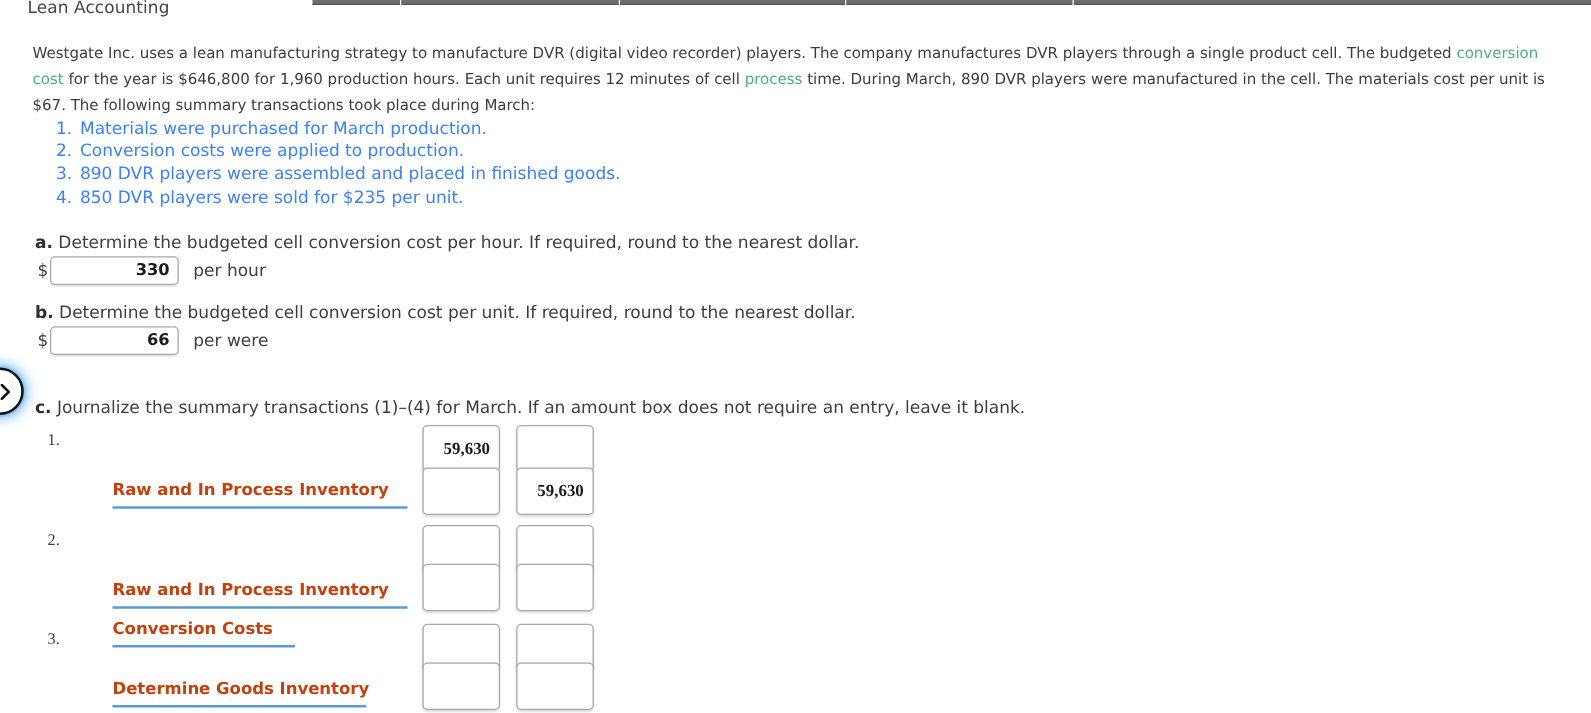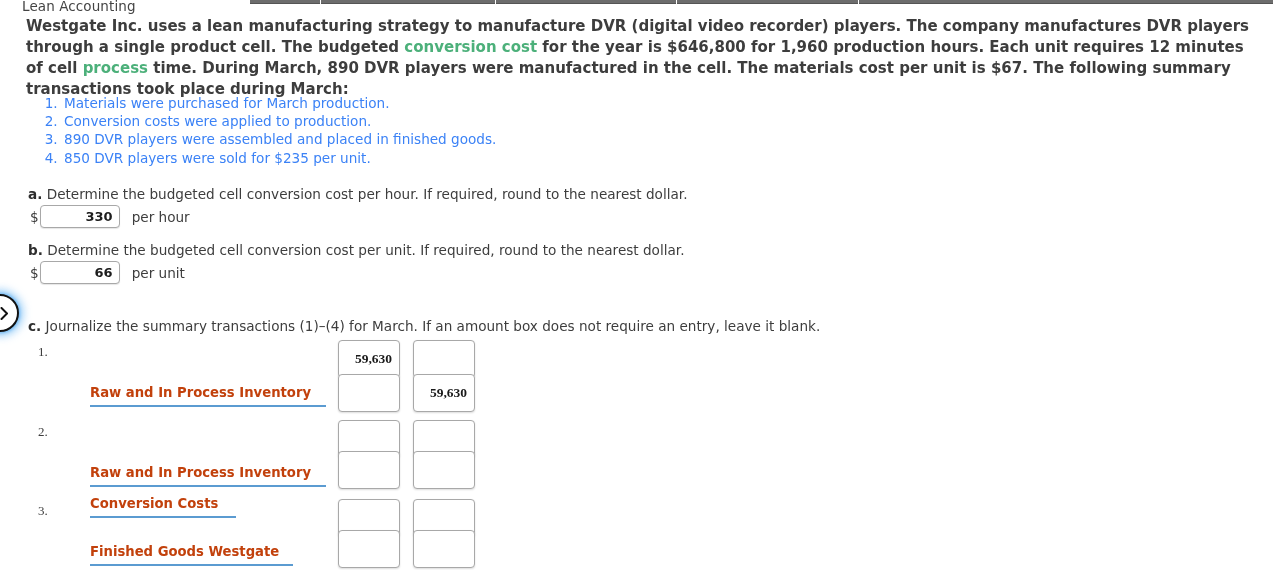--- a/index.html
+++ b/index.html
@@ -51,26 +51,25 @@
     font-size: 13.5px;
     color: #444;
     letter-spacing: 0.1px;
     white-space: nowrap;
   }
 
   
   .prose {
     position: absolute;
     left: 26px;
-    top: 16px;
+    top: 32px;
     width: 1232px;
-    font-size: 15px;
+    font-size: 12px;
     line-height: 21px;
     color: #3d3d3d;
-    font-weight: bold;
   }
   .glink {
     color: #4cb07a;
     cursor: pointer;
   }
 
   ol.txn-list {
     position: absolute;
     left: 26px;
     top: 94px;
@@ -93,21 +92,21 @@
     position: absolute;
     left: 30px;
     display: flex;
     align-items: center;
     font-size: 13.6px;
   }
   #answer-a { top: 205px; }
   #answer-b { top: 261px; }
   .dollar { color: #3d3d3d; margin-right: 1px; font-size: 13.6px; }
   .money-box {
-    width: 80px;
+    width: 103px;
     height: 23px;
     border: 1px solid #a8a8a8;
     border-radius: 4px;
     background: #fff;
     text-align: right;
     padding: 0 6px 0 3px;
     font-family: "DejaVu Sans", "Liberation Sans", sans-serif;
     font-size: 13px;
     font-weight: bold;
     color: #1d1d1d;
@@ -219,21 +218,21 @@
   <span class="unit-text">per hour</span>
 </div>
 
 <div class="qpart" id="part-b">
   <span class="qlabel">b.</span>
   <span>Determine the budgeted cell conversion cost per unit. If required, round to the nearest dollar.</span>
 </div>
 <div class="answer-row" id="answer-b">
   <span class="dollar">$</span>
   <input class="money-box" type="text" value="66" style="">
-  <span class="unit-text">per unit</span>
+  <span class="unit-text">per were</span>
 </div>
 
 <div class="qpart" id="part-c">
   <span class="qlabel">c.</span>
   <span>Journalize the summary transactions (1)–(4) for March. If an amount box does not require an entry, leave it blank.</span>
 </div>
 
 <div class="journal">
 
   <div class="jrow" style="height:32px">
@@ -254,21 +253,21 @@
     <input class="amt credit" type="text" value="" style="">
   </div>
   <div class="jrow" style="height:48px">
     <div class="acct indent2" style="top:0px">Conversion Costs</div>
     <input class="amt debit" style="top: 0px;" type="text" value="">
     <input class="amt credit" style="top: 0px;" type="text" value="">
   </div>
 
   <div class="jrow" style="height:31px">
     <span class="jnum">3.</span>
-    <div class="acct indent3">Finished Goods Westgate</div>
+    <div class="acct indent3">Determine Goods Inventory</div>
     <input class="amt debit" type="text" value="" style="">
     <input class="amt credit" type="text" value="" style="">
   </div>
   <div class="jrow" style="height:40px">
     <div class="acct indent0" style="top:0px">Raw and In Process Inventory</div>
     <input class="amt debit" style="top: 0px;" type="text" value="">
     <input class="amt credit" style="top: 0px;" type="text" value="">
   </div>
 
 </div>

